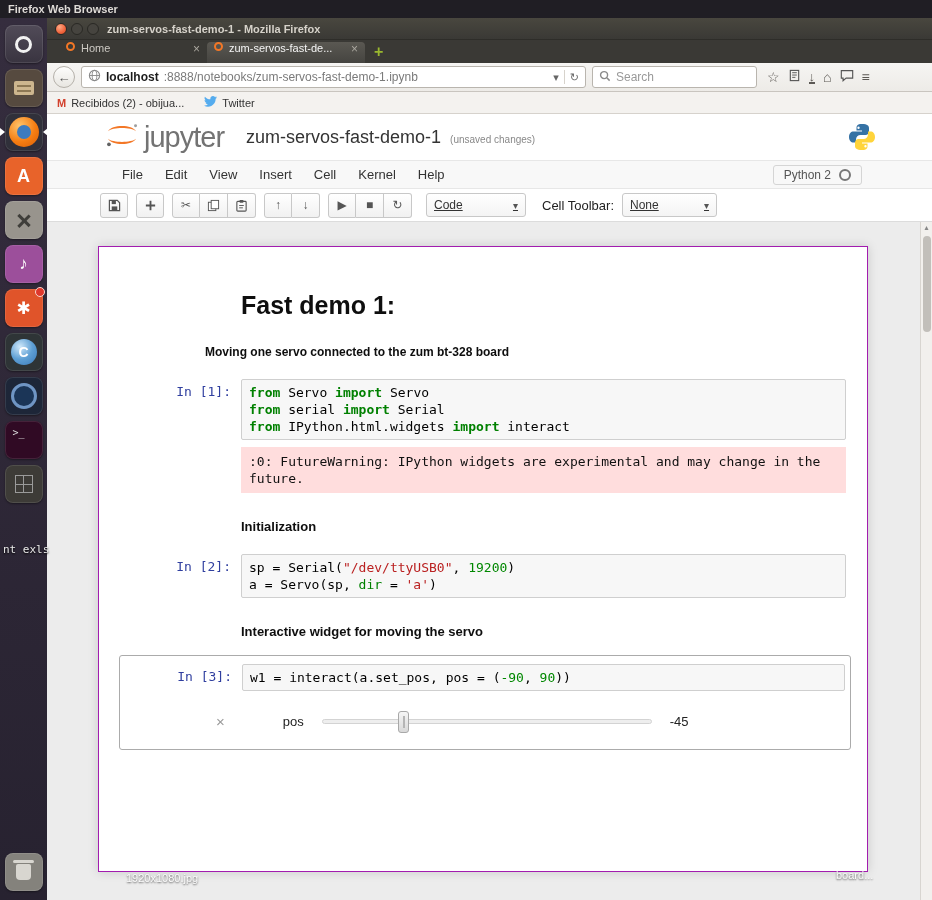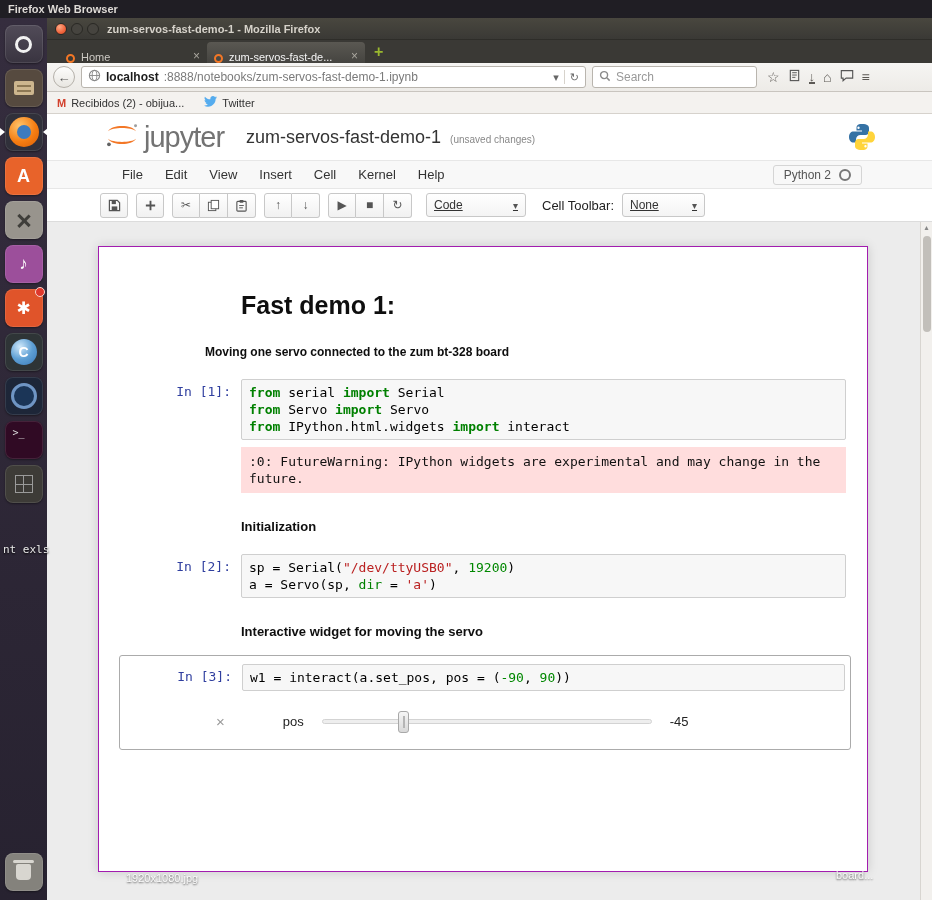--- a/index.html
+++ b/index.html
@@ -52,21 +52,21 @@
   .bl-right{left:836px;top:869px;}
 
   
   .window{position:absolute;left:47px;top:18px;width:885px;height:882px;display:flex;flex-direction:column;}
   .titlebar{height:22px;background:linear-gradient(#49473f,#3a3935);border-bottom:1px solid #2e2d29;display:flex;align-items:center;padding:0 8px;flex:0 0 auto;}
   .wbtn{width:12px;height:12px;border-radius:50%;margin-right:4px;background:#46443f;border:1px solid #292824;}
   .wbtn.close{background:radial-gradient(circle at 35% 30%,#ffa984,#f0643c 60%,#d9481f);}
   .wtitle{color:#d6d2ca;font-size:11px;font-weight:bold;margin-left:4px;}
 
   .tabbar{height:23px;background:#3a3935;display:flex;align-items:flex-end;padding-left:12px;flex:0 0 auto;}
-  .tab{height:21px;display:flex;align-items:flex-end;padding:0 7px;font-size:11px;color:#ccc9c3;width:148px;}
+  .tab{height:21px;display:flex;align-items:flex-start;padding:0 7px;font-size:11px;color:#ccc9c3;width:148px;}
   .tab.active{width:158px;background:linear-gradient(#5a5852,#454440);border-radius:4px 4px 0 0;color:#f5f5f5;}
   .fav{width:9px;height:9px;border:2px solid #f37726;border-radius:50%;margin-right:6px;flex:0 0 auto;}
   .tlabel{white-space:nowrap;overflow:hidden;}
   .tclose{margin-left:auto;color:#aaa79f;font-size:12px;padding-left:4px;}
   .newtab{color:#9ab82f;font-weight:bold;font-size:16px;padding:0 9px;align-self:center;}
 
   .navbar{height:29px;background:linear-gradient(#f6f5f3,#edebe7);border-bottom:1px solid #c9c5bf;display:flex;align-items:center;padding:0 6px;gap:6px;flex:0 0 auto;}
   .backbtn{width:22px;height:22px;border-radius:50%;background:linear-gradient(#fdfdfc,#e8e6e1);border:1px solid #b5b1aa;color:#555;
     display:flex;align-items:center;justify-content:center;font-size:13px;flex:0 0 auto;}
   .urlbar{flex:0 0 505px;height:22px;background:#fff;border:1px solid #b9b5ae;border-radius:3px;display:flex;align-items:center;padding:0 6px;font-size:12px;gap:5px;}
@@ -97,21 +97,21 @@
   .btn-group{display:flex;}
   .tbtn{width:28px;height:25px;background:linear-gradient(#fff,#f1f1f1);border:1px solid #c8c8c8;display:flex;align-items:center;justify-content:center;color:#555;font-size:12px;}
   .btn-group .tbtn + .tbtn{border-left:none;}
   .btn-group .tbtn:first-child{border-radius:3px 0 0 3px;}
   .btn-group .tbtn:last-child{border-radius:0 3px 3px 0;}
   .btn-group .tbtn:only-child{border-radius:3px;}
   .select{height:24px;border:1px solid #c8c8c8;border-radius:3px;background:linear-gradient(#fff,#f4f4f4);display:flex;align-items:center;font-size:12px;color:#333;padding:0 7px;justify-content:space-between;text-decoration:underline;}
   .select .caret{color:#555;font-size:10px;}
   .select.cell-type{width:100px;margin-left:6px;}
   .ctb-label{font-size:13px;color:#222;margin-left:8px;}
-  .select.ctb{width:83px;}
+  .select.ctb{width:95px;}
 
   .nb-body{flex:1;background:#ececec;position:relative;overflow:hidden;min-height:0;}
   .card{position:absolute;left:51px;top:24px;width:770px;height:626px;background:#fff;border:1px solid #a21caf;box-shadow:0 0 10px rgba(0,0,0,.15);}
   .card h1{font-size:25px;font-weight:bold;color:#0e0e0e;margin:44px 20px 0 142px;}
   .card h2{font-size:12px;font-weight:bold;color:#0e0e0e;margin:26px 20px 0 106px;max-width:500px;line-height:1.12;}
   .cellrow{display:flex;margin:20px 21px 0 0;border-radius:6px;}
   .prompt{width:142px;flex:0 0 142px;text-align:right;padding:5px 10px 0 0;font-family:"DejaVu Sans Mono",monospace;font-size:13px;color:#303f9f;}
   .input-area{flex:1;border:1px solid #cfcfcf;border-radius:2px;background:#f7f7f7;padding:4px 7px;font-family:"DejaVu Sans Mono",monospace;font-size:13px;line-height:17px;color:#000;}
   .cm-line{white-space:pre;}
   .tok-kw{color:#008000;font-weight:bold;}
@@ -351,22 +351,22 @@
       </div>
 
       <div class="nb-body">
         <div class="card">
           <h1>Fast demo 1:</h1>
           <h2>Moving one servo connected to the zum bt-328 board</h2>
 
           <div class="cellrow">
             <div class="prompt">In [1]:</div>
             <div class="input-area">
+                <div class="cm-line"><span class="tok-kw">from</span><span class="tok-p"> Servo </span><span class="tok-kw">import</span><span class="tok-p"> Servo</span></div>
                 <div class="cm-line"><span class="tok-kw">from</span><span class="tok-p"> serial </span><span class="tok-kw">import</span><span class="tok-p"> Serial</span></div>
-                <div class="cm-line"><span class="tok-kw">from</span><span class="tok-p"> Servo </span><span class="tok-kw">import</span><span class="tok-p"> Servo</span></div>
                 <div class="cm-line"><span class="tok-kw">from</span><span class="tok-p"> IPython.html.widgets </span><span class="tok-kw">import</span><span class="tok-p"> interact</span></div>
               </div>
           </div>
           <div class="stderr">
             <div class="stderr-inner">:0: FutureWarning: IPython widgets are experimental and may change in the future.</div>
           </div>
 
           <div class="h4">Initialization</div>
 
           <div class="cellrow">

